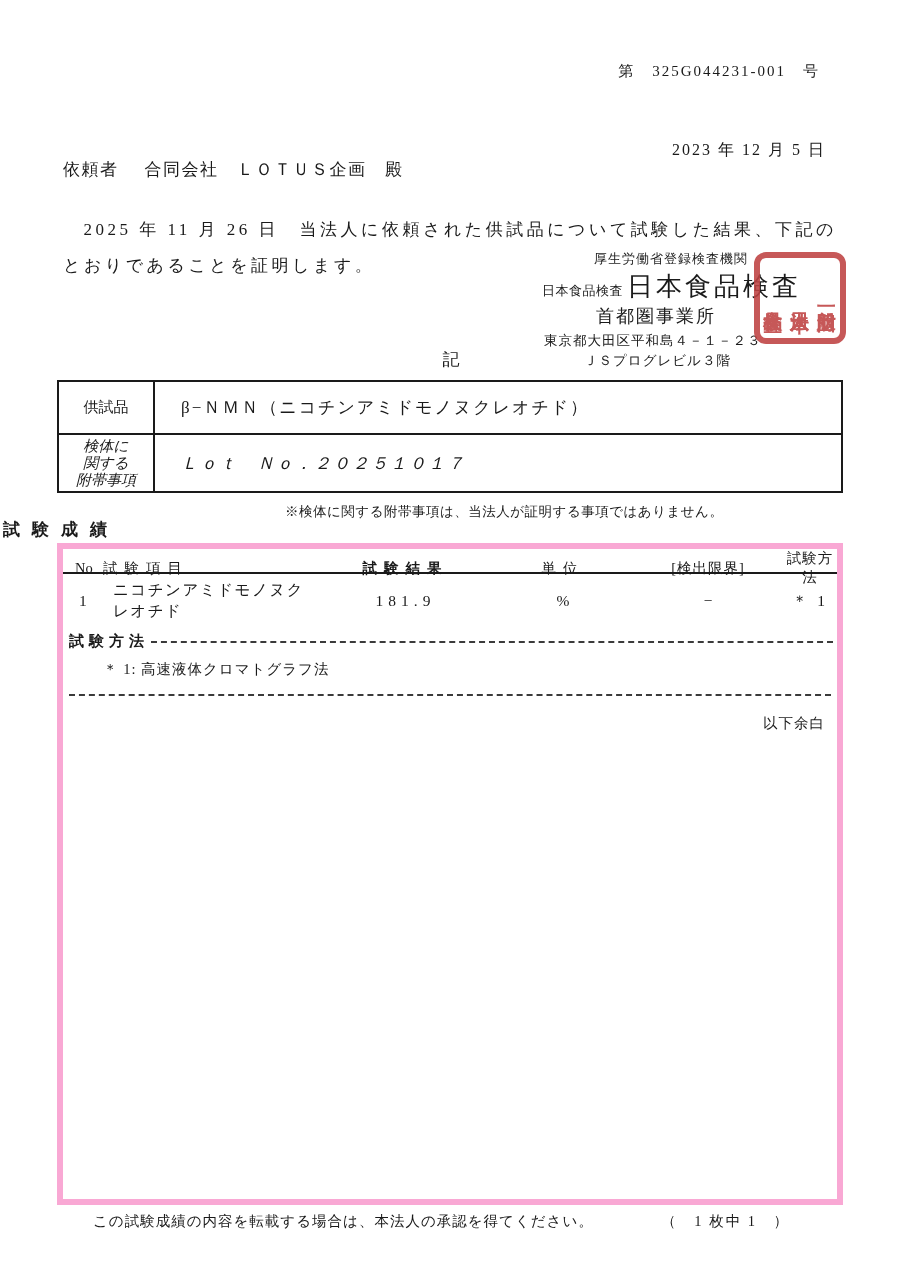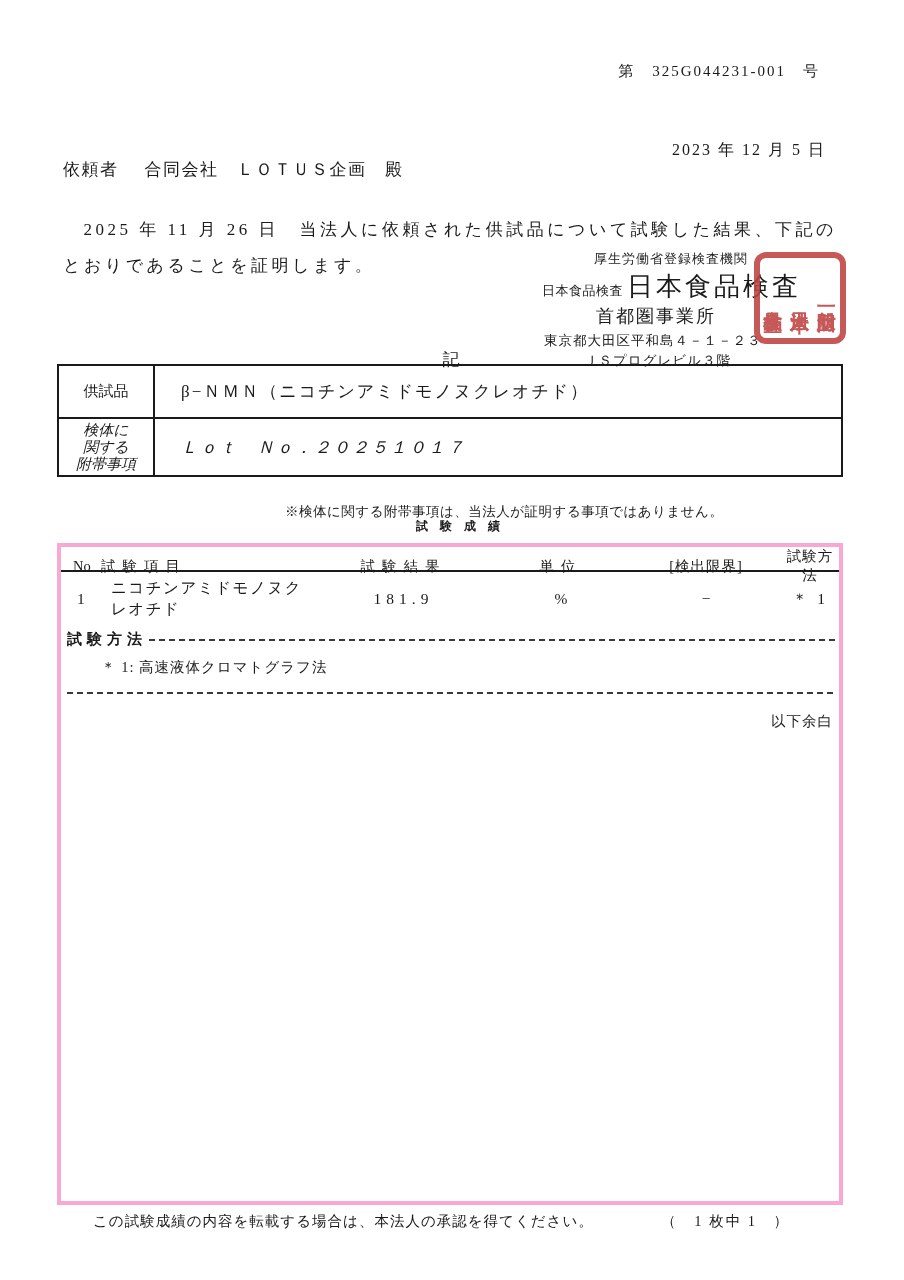--- a/index.html
+++ b/index.html
@@ -36,56 +36,56 @@
     display:flex;flex-direction:row-reverse;justify-content:space-around;align-items:center;
     opacity:0.88;background:rgba(255,255,255,0);
   }
   .seal-col{
     writing-mode:vertical-rl;text-orientation:upright;
     color:#bf4242;font-size:19px;font-weight:700;line-height:1;letter-spacing:1px;
   }
 
   .record-mark{position:absolute;top:348px;left:0;width:100%;text-align:center;font-size:17px;letter-spacing:2px;}
 
-  .sample-table{position:absolute;top:364px;left:57px;width:786px;border-collapse:collapse;}
+  .sample-table{position:absolute;top:380px;left:57px;width:786px;border-collapse:collapse;}
   .sample-table td{border:2px solid #1a1a1a;}
   .sample-table .lbl{width:92px;text-align:center;font-size:15px;line-height:17px;}
   .sample-table .val{font-size:17px;letter-spacing:2px;padding-left:26px;}
   .row-a{height:53px;}
   .row-b{height:58px;font-style:italic;}
 
   .note-line{position:absolute;top:503px;left:285px;font-size:13.5px;letter-spacing:0.5px;}
 
-  .results-title{position:absolute;top:518px;left:0;width:100%;text-align:center;
-    font-size:12px;font-weight:700;letter-spacing:12px;padding-left:24px;box-sizing:border-box;}
+  .results-title{position:absolute;top:518px;left:0;width:100%;
+    font-size:17px;font-weight:700;letter-spacing:12px;padding-left:3px;box-sizing:border-box;}
 
   .results-box{position:absolute;top:543px;left:57px;width:786px;height:662px;
-    border:4px solid #f9a8d4;box-sizing:border-box;}
+    border:6px solid #f9a8d4;box-sizing:border-box;}
   .res-grid{display:grid;grid-template-columns:40px 215px 175px 140px 150px 1fr;align-items:center;}
   .res-header{height:23px;border-bottom:2px solid #1a1a1a;font-size:14.5px;}
   .h-no{padding-left:12px;}
   .h-item{letter-spacing:7px;}
-  .h-result{text-align:center;letter-spacing:7px;}
+  .h-result{text-align:center;letter-spacing:7px;font-weight:bold;}
   .h-unit{text-align:center;letter-spacing:7px;}
   .h-limit{text-align:center;letter-spacing:1px;}
   .h-method{text-align:center;letter-spacing:1px;}
   .res-row{font-size:15.5px;padding-top:6px;height:26px;}
   .c-no{padding-left:16px;}
   .c-item{letter-spacing:1.5px;padding-left:10px;}
   .c-result{text-align:center;letter-spacing:5px;}
   .c-unit{text-align:center;}
   .c-limit{text-align:center;}
   .c-method{text-align:center;letter-spacing:3px;}
 
   .method-line{margin-top:26px;display:flex;align-items:center;padding:0 4px 0 6px;}
   .method-label{font-size:15px;font-weight:700;letter-spacing:5px;white-space:nowrap;}
   .dash-fill{flex:1;border-top:2px dashed #3a3a3a;height:0;margin-left:2px;}
   .method-note{margin-top:9px;padding-left:40px;font-size:14.5px;letter-spacing:1px;}
   .dash-full{margin:15px 6px 0 6px;border-top:2px dashed #3a3a3a;height:0;}
-  .blank-note{margin-top:18px;text-align:right;padding-right:6px;font-size:14.5px;letter-spacing:1px;}
+  .blank-note{margin-top:18px;text-align:right;padding-right:12px;font-size:14.5px;letter-spacing:1px;}
 
   .footer-note{position:absolute;top:1212px;left:93px;font-size:14.5px;letter-spacing:1px;}
   .footer-page{position:absolute;top:1212px;right:114px;font-size:14.5px;letter-spacing:2px;}
 </style>
 </head>
 <body>
 
 <div class="page">
 
   <div class="doc-number">第　325G044231-001　号</div>

